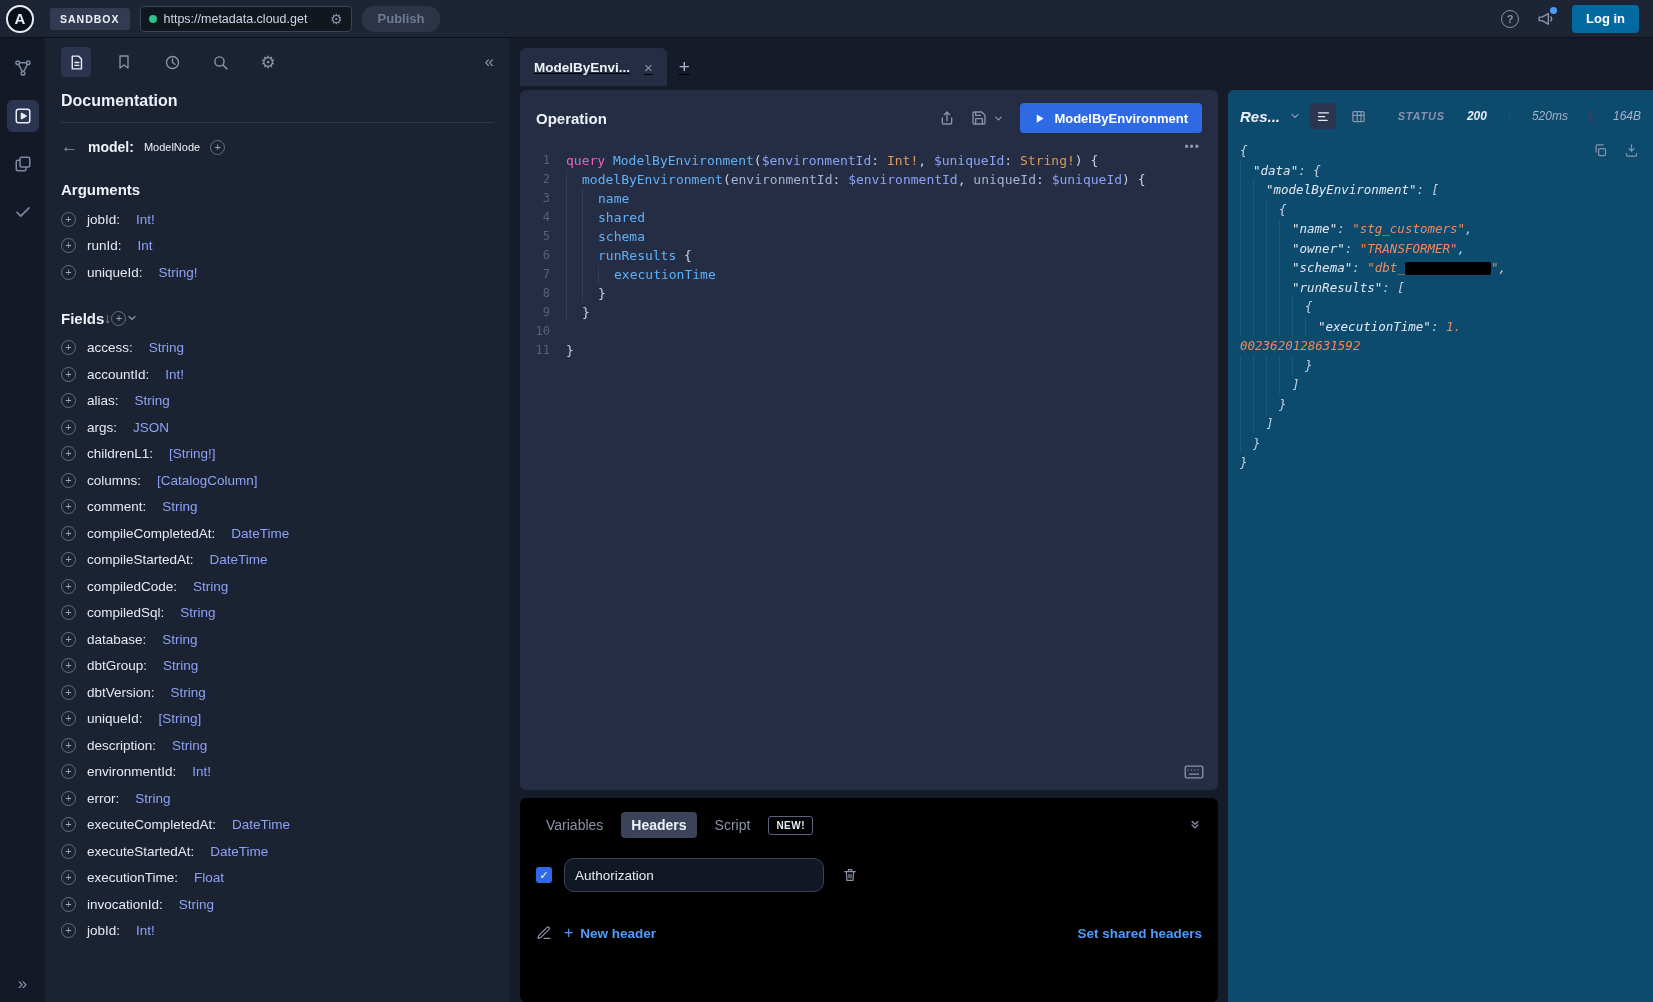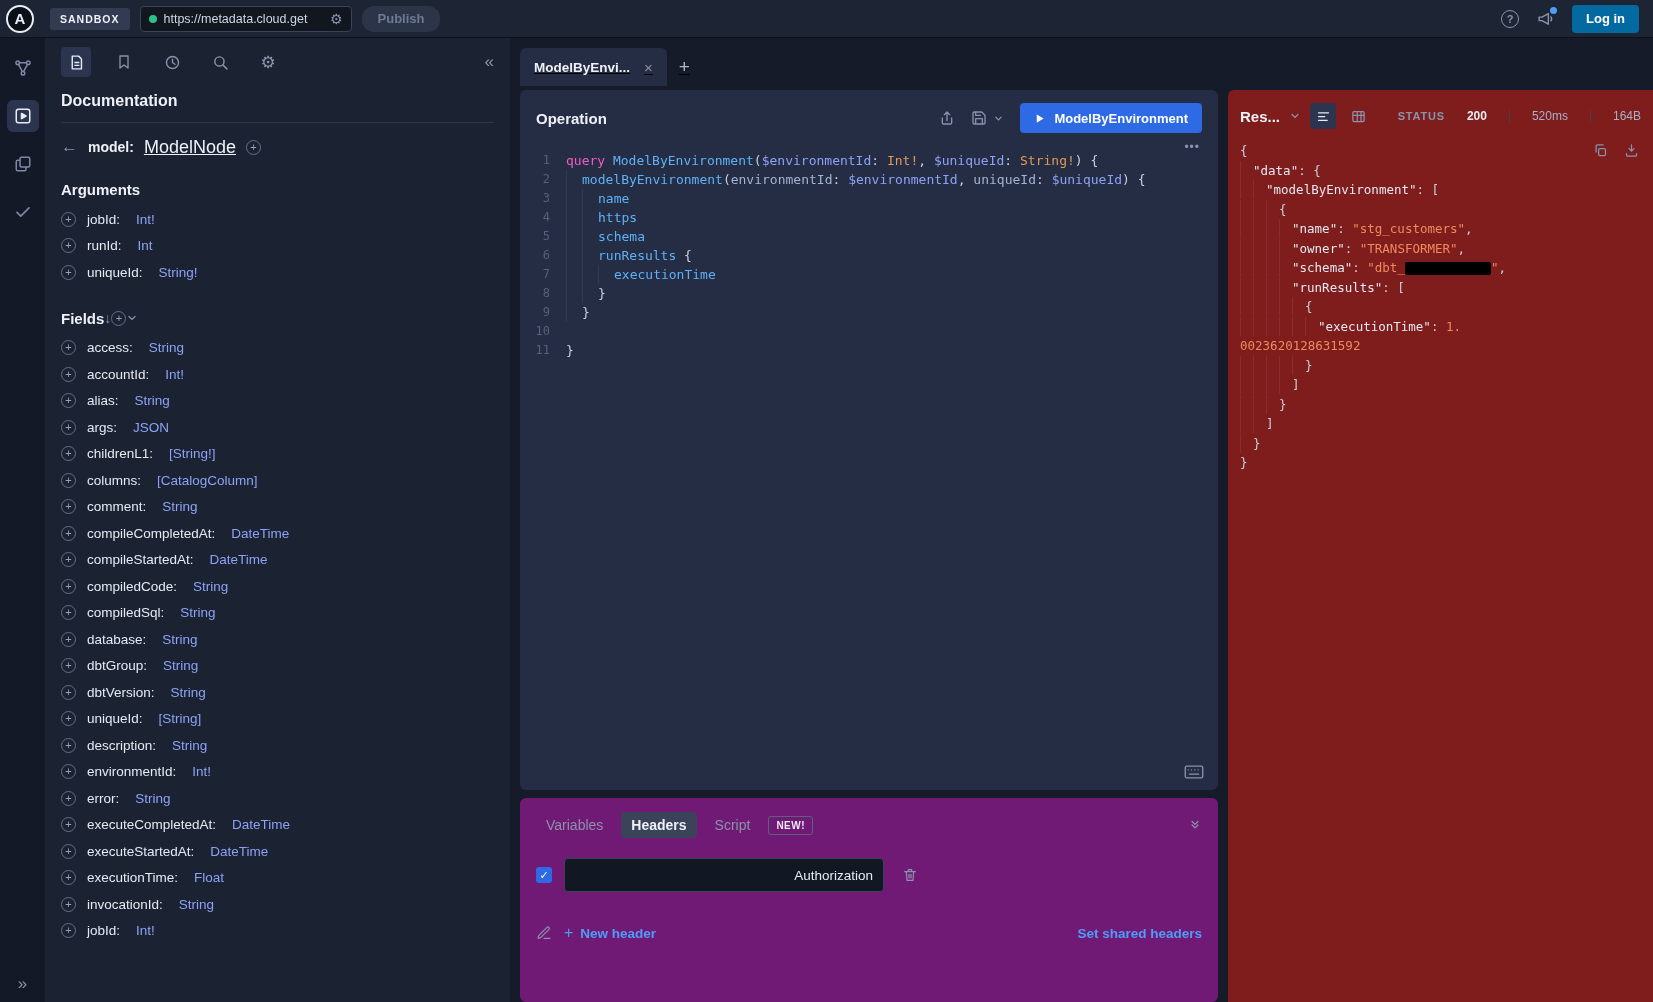--- a/index.html
+++ b/index.html
@@ -51,21 +51,21 @@
   .tool-btn { width:30px; height:30px; border-radius:4px; display:flex; align-items:center;
     justify-content:center; color:#8a93ab; }
   .tool-btn.active { background:#2c3550; color:#e8ecf5; }
   .collapse-left { margin-left:auto; color:#8a93ab; font-size:17px; }
   .docs-body { padding:6px 16px 0 16px; }
   .docs-title { font-size:16px; font-weight:700; color:#eef1f7; padding-bottom:12px;
     border-bottom:1px solid #2c3550; }
   .breadcrumb { display:flex; align-items:center; gap:10px; margin-top:12px; height:24px; }
   .back-arrow { color:#8a93ab; font-size:17px; }
   .crumb-prefix { color:#eef1f7; font-size:14px; font-weight:700; }
-  .crumb-type { color:#eef1f7; font-size:18px;text-decoration:underline; }
+  .crumb-type { color:#eef1f7; font-size:11px; }
   .sec-h { font-size:15px; font-weight:700; color:#eef1f7; }
   .args-head { margin-top:22px; }
   .fields-head { margin-top:24px; display:flex; align-items:center; gap:0; }
   .sort-icon { color:#8a93ab; font-size:14px; }
   .chev-icon { color:#8a93ab; display:flex; }
   .doc-list { margin-top:8px; }
   .doc-row { display:flex; align-items:center; gap:11px; height:26.5px; }
   .plus-circle { width:15px; height:15px; border:1px solid #646e89; border-radius:50%;
     color:#9aa3ba; font-size:11px; line-height:13px; display:inline-flex; flex:none;
     align-items:center; justify-content:center; }
@@ -96,51 +96,51 @@
     font-size:13px; line-height:19px; }
   .ln { width:34px; text-align:right; padding-right:16px; color:#566079; flex:none; font-size:12px; }
   .ct { white-space:pre; }
   .ind-g { display:inline-block; width:16px; height:19px; vertical-align:top;
     border-left:1px solid rgba(255,255,255,.07); }
   .tk-kw { color:#f25cc1; } .tk-opname { color:#5fb1f7; } .tk-field { color:#5fb1f7; }
   .tk-attr { color:#a3b3d2; } .tk-var { color:#8da2f5; } .tk-type { color:#e09a56; }
   .tk-punc { color:#c9d0e0; }
 
   
-  .iocard { margin:8px 10px 0; background:#701a75; border-radius:6px; padding:14px 16px;
+  .iocard { margin:8px 10px 0; background:#000000; border-radius:6px; padding:14px 16px;
     flex:1; position:relative; }
   .iotabs { display:flex; align-items:center; gap:8px; }
   .iotab { color:#8a93ab; font-size:14px; padding:5px 10px; border-radius:4px; }
   .iotab.active { background:#3a4359; color:#eef1f7; font-weight:700; }
   .new-badge { border:1px solid #59637e; color:#e6eaf2; font-size:10px; font-weight:700;
     padding:3px 7px; border-radius:3px; letter-spacing:.5px; }
   .io-collapse { margin-left:auto; color:#8a93ab; display:flex; }
   .hrow { display:flex; align-items:center; gap:12px; margin-top:20px; }
   .checkbox { width:16px; height:16px; background:#2d6ae3; border-radius:3px; color:#fff;
     display:flex; align-items:center; justify-content:center; font-size:11px; flex:none; }
-  .key-input { width:320px; height:34px; background:#121724; border:1px solid #3a4359;
-    border-radius:4px; color:#e6eaf2; font-size:13.5px; padding:0 10px;
-    font-family:"Liberation Sans", sans-serif; outline:none;text-align:right; }
+  .key-input { width:260px; height:34px; background:#121724; border:1px solid #3a4359;
+    border-radius:10px; color:#e6eaf2; font-size:13.5px; padding:0 10px;
+    font-family:"Liberation Sans", sans-serif; outline:none; }
   .value-box { width:288px; height:34px; background:#121724; border:1px solid #3a4359;
     border-radius:4px; display:flex; align-items:center; padding:0 3px 0 10px; gap:9px; }
   .bearer { color:#d6dcea; font-size:13.5px; flex:none; }
   .token { background:#000; color:#fff; font-family:"DejaVu Sans Mono", monospace;
     font-size:11.5px; font-weight:700; letter-spacing:.5px; padding:7px 12px;
     border-radius:2px; flex:1; }
   .trash-btn { color:#8a93ab; margin-left:6px; display:flex; }
   .hfoot { display:flex; align-items:center; margin-top:32px; gap:12px; }
   .link-blue { color:#4f9df8; font-size:13.5px; font-weight:700; display:flex;
     align-items:center; gap:7px; }
   .plus-glyph { font-size:16px; font-weight:400; }
   .shared-link { margin-left:auto; }
   .env-icon { color:#8a93ab; display:flex; }
 
   
   .rightcard { position:absolute; left:1228px; top:90px; right:0; bottom:0;
-    background:#7f1d1d; border-radius:6px 0 0 0; overflow:hidden; }
+    background:#0c4a6e; border-radius:6px 0 0 0; overflow:hidden;font-style:italic; }
   .resphead { display:flex; align-items:center; gap:9px; padding:13px 12px 6px; }
   .resp-title { font-size:15px; font-weight:700; color:#eef1f7; }
   .view-btn { width:26px; height:26px; border-radius:4px; display:flex; align-items:center;
     justify-content:center; color:#8a93ab; }
   .view-btn.active { background:#2c3550; color:#e8ecf5; }
   .status-group { margin-left:auto; display:flex; align-items:center; gap:22px; }
   .status-label { color:#8a93ab; font-size:11px; letter-spacing:.8px; font-weight:700; }
   .status-code { color:#e6eaf2; font-size:12px; font-weight:700; }
   .status-sep { width:1px; height:13px; background:#3a4359; }
   .status-meta { color:#a7b0c4; font-size:12px; }
@@ -443,21 +443,21 @@
           <div class="code-line">
             <span class="ln">2</span>
             <span class="ct"><span class="ind-g"></span><span class="tk-field">modelByEnvironment</span><span class="tk-punc">(</span><span class="tk-attr">environmentId</span><span class="tk-punc">: </span><span class="tk-var">$environmentId</span><span class="tk-punc">, </span><span class="tk-attr">uniqueId</span><span class="tk-punc">: </span><span class="tk-var">$uniqueId</span><span class="tk-punc">) {</span></span>
           </div>
           <div class="code-line">
             <span class="ln">3</span>
             <span class="ct"><span class="ind-g"></span><span class="ind-g"></span><span class="tk-field">name</span></span>
           </div>
           <div class="code-line">
             <span class="ln">4</span>
-            <span class="ct"><span class="ind-g"></span><span class="ind-g"></span><span class="tk-field">https</span></span>
+            <span class="ct"><span class="ind-g"></span><span class="ind-g"></span><span class="tk-field">shared</span></span>
           </div>
           <div class="code-line">
             <span class="ln">5</span>
             <span class="ct"><span class="ind-g"></span><span class="ind-g"></span><span class="tk-field">schema</span></span>
           </div>
           <div class="code-line">
             <span class="ln">6</span>
             <span class="ct"><span class="ind-g"></span><span class="ind-g"></span><span class="tk-field">runResults</span><span class="tk-punc"> {</span></span>
           </div>
           <div class="code-line">

